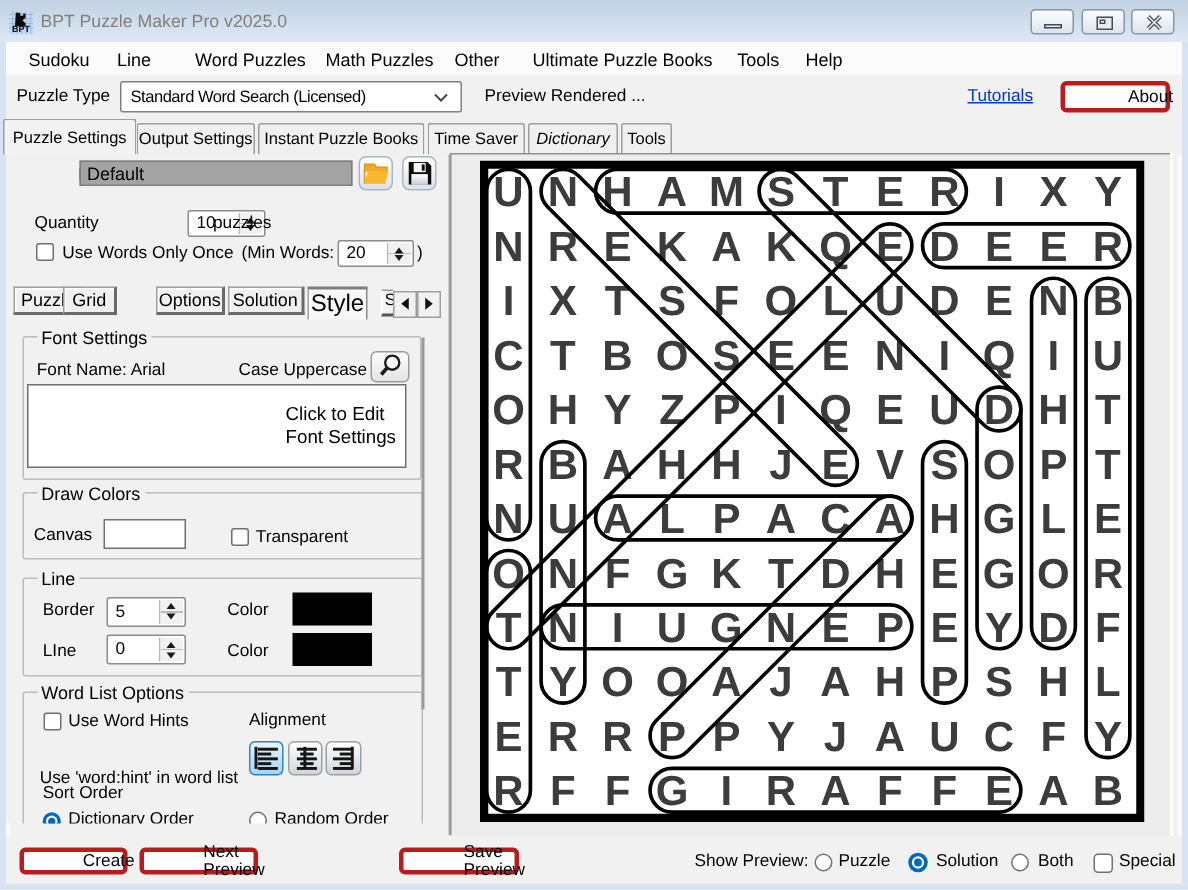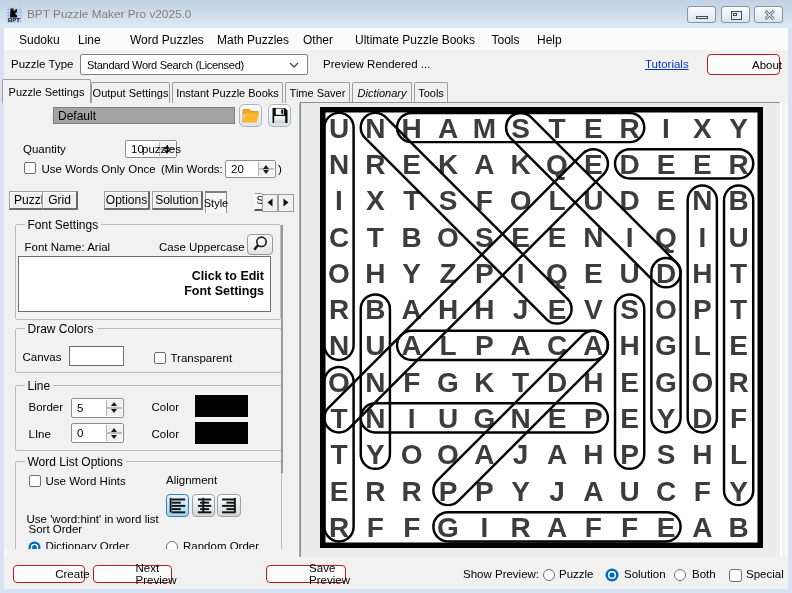--- a/index.html
+++ b/index.html
@@ -1,21 +1,21 @@
 <!DOCTYPE html>
 <html><head><meta charset="utf-8">
 <style>
   html,body{margin:0;padding:0;width:792px;height:593px;overflow:hidden;
     font-family:"Liberation Sans",sans-serif;background:#f1f1f1;}
   *{box-sizing:border-box;}
   .abs{position:absolute;}
   .lbl{position:absolute;font-size:11.5px;color:#000;white-space:nowrap;}
   .cb{position:absolute;width:12px;height:12px;background:#fff;border:1px solid #707070;border-radius:2px;}
   .radio{position:absolute;width:12px;height:12px;background:#fff;border:1px solid #707070;border-radius:50%;}
-  .btn{position:absolute;background:#fdfdfd;border:1px solid #b91c1c;border-radius:4px;
+  .btn{position:absolute;background:#fdfdfd;border:3px solid #b91c1c;border-radius:4px;
        font-size:11.5px;color:#000;display:flex;align-items:center;justify-content:center;padding-left:47px;}
   .gbox{position:absolute;border:1px solid #bcbcbc;border-radius:2px;}
   .glab{position:absolute;top:-7px;left:9px;background:#f1f1f1;padding:0 3px;font-size:12px;}
   .spin{position:absolute;background:#fff;border:1px solid #8c8c8c;border-radius:2px;}
   .spin .v{position:absolute;left:5px;top:50%;transform:translateY(-50%);font-size:11.5px;}
   .spin .ud{position:absolute;right:1px;top:1px;bottom:1px;width:16px;border-left:1px solid #b5b5b5;
     background:linear-gradient(to bottom,#f1f1f1 46%,#bdbdbd 46%,#bdbdbd 54%,#f1f1f1 54%);border-radius:0 1px 1px 0;}
   .spin .ud:before{content:"";position:absolute;left:50%;top:2.5px;margin-left:-3.5px;
     border-left:3.5px solid transparent;border-right:3.5px solid transparent;border-bottom:4px solid #1a1a1a;}
   .spin .ud:after{content:"";position:absolute;left:50%;bottom:2.5px;margin-left:-3.5px;
@@ -124,21 +124,21 @@
 <div class="lbl" style="left:157px;top:59.5px;">(Min Words:</div>
 <div class="spin" style="left:221px;top:57px;width:51px;height:18px;">
       <div class="v">20</div>
       <div class="ud"></div>
     </div>
 <div class="lbl" style="left:274px;top:59.5px;">)</div>
 <div class="stab" style="left:5px;width:47px;">Puzzle</div>
 <div class="stab" style="left:38px;width:36px;">Grid</div>
 <div class="stab" style="left:100px;width:46px;">Options</div>
 <div class="stab" style="left:148px;width:50.7px;">Solution</div>
-<div class="stab" style="left:201px;width:22px;top:87.7px;height:22px;background:#f7f7f7;font-size:11px;border-top:2px solid #7d7d7d;border-bottom:none;border-right:1px solid #8a8a8a;">Style</div>
+<div class="stab" style="left:201px;width:40px;top:87.7px;height:22px;background:#f7f7f7;font-size:16px;border-top:2px solid #7d7d7d;border-bottom:none;border-right:1px solid #8a8a8a;">Style</div>
 <div class="abs" style="left:249.5px;top:90px;width:8px;height:18px;background:#f4f4f4;border-top:1px solid #999;border-left:1px solid #fff;border-bottom:2px solid #555;font-size:11px;overflow:hidden;padding-left:2px;">S</div>
 <div class="abs" style="left:258px;top:91px;width:16px;height:17.5px;background:#f1f1f1;border:1px solid #9d9d9d;display:flex;align-items:center;justify-content:center;">
       <svg width="8" height="9" viewBox="0 0 8 9">
         <path d="M6.5 0.5 L1.5 4.5 L6.5 8.5 z" fill="#111"></path>
       </svg>
     </div>
 <div class="abs" style="left:274.3px;top:91px;width:16px;height:17.5px;background:#f1f1f1;border:1px solid #9d9d9d;display:flex;align-items:center;justify-content:center;">
       <svg width="8" height="9" viewBox="0 0 8 9">
         <path d="M1.5 0.5 L6.5 4.5 L1.5 8.5 z" fill="#111"></path>
       </svg>
@@ -147,21 +147,21 @@
       <div class="glab">Font Settings</div>
     </div>
 <div class="lbl" style="left:20.5px;top:138px;">Font Name: Arial</div>
 <div class="lbl" style="left:155px;top:138px;">Case Uppercase</div>
 <div class="abs" style="left:243px;top:130.5px;width:26px;height:21px;background:linear-gradient(#fcfcfc,#e4e4e4);border:1px solid #9a9a9a;border-radius:4px;">
 <svg width="24" height="19" viewBox="0 0 24 19">
         <circle cx="13.5" cy="6.8" r="4.7" fill="#fdfdfd" stroke="#1c1c1c" stroke-width="1.6"></circle>
         <path d="M10.2 10.2 L6.2 14.6" stroke="#1c1c1c" stroke-width="2.5"></path>
       </svg></div>
 <div class="abs" style="left:14px;top:153px;width:253px;height:56px;background:#fff;border:1px solid #6f6f6f;">
-<div style="position:absolute;right:6px;top:12px;font-size:12.5px;text-align:right;line-height:15px;font-weight:bold;">Click to Edit<br>Font Settings</div>
+<div style="position:absolute;right:6px;top:12px;font-size:12.5px;text-align:left;line-height:15px;">Click to Edit<br>Font Settings</div>
 </div>
 <div class="gbox" style="left:10.5px;top:225px;width:267px;height:45px;">
       <div class="glab">Draw Colors</div>
     </div>
 <div class="lbl" style="left:18.5px;top:248px;">Canvas</div>
 <div class="abs" style="left:65px;top:242.5px;width:55px;height:20px;background:#fff;border:1px solid #6f6f6f;"></div>
 <div class="cb" style="left:149.5px;top:248.5px;"></div>
 <div class="lbl" style="left:166.5px;top:248.5px;">Transparent</div>
 <div class="gbox" style="left:10.5px;top:281.5px;width:267px;height:66px;">
       <div class="glab">Line</div>

